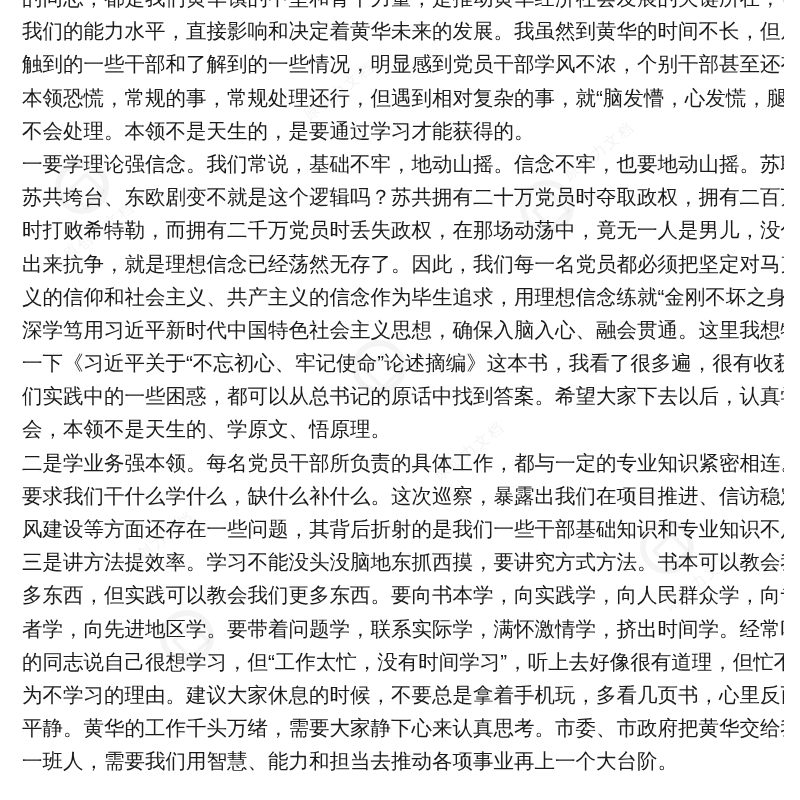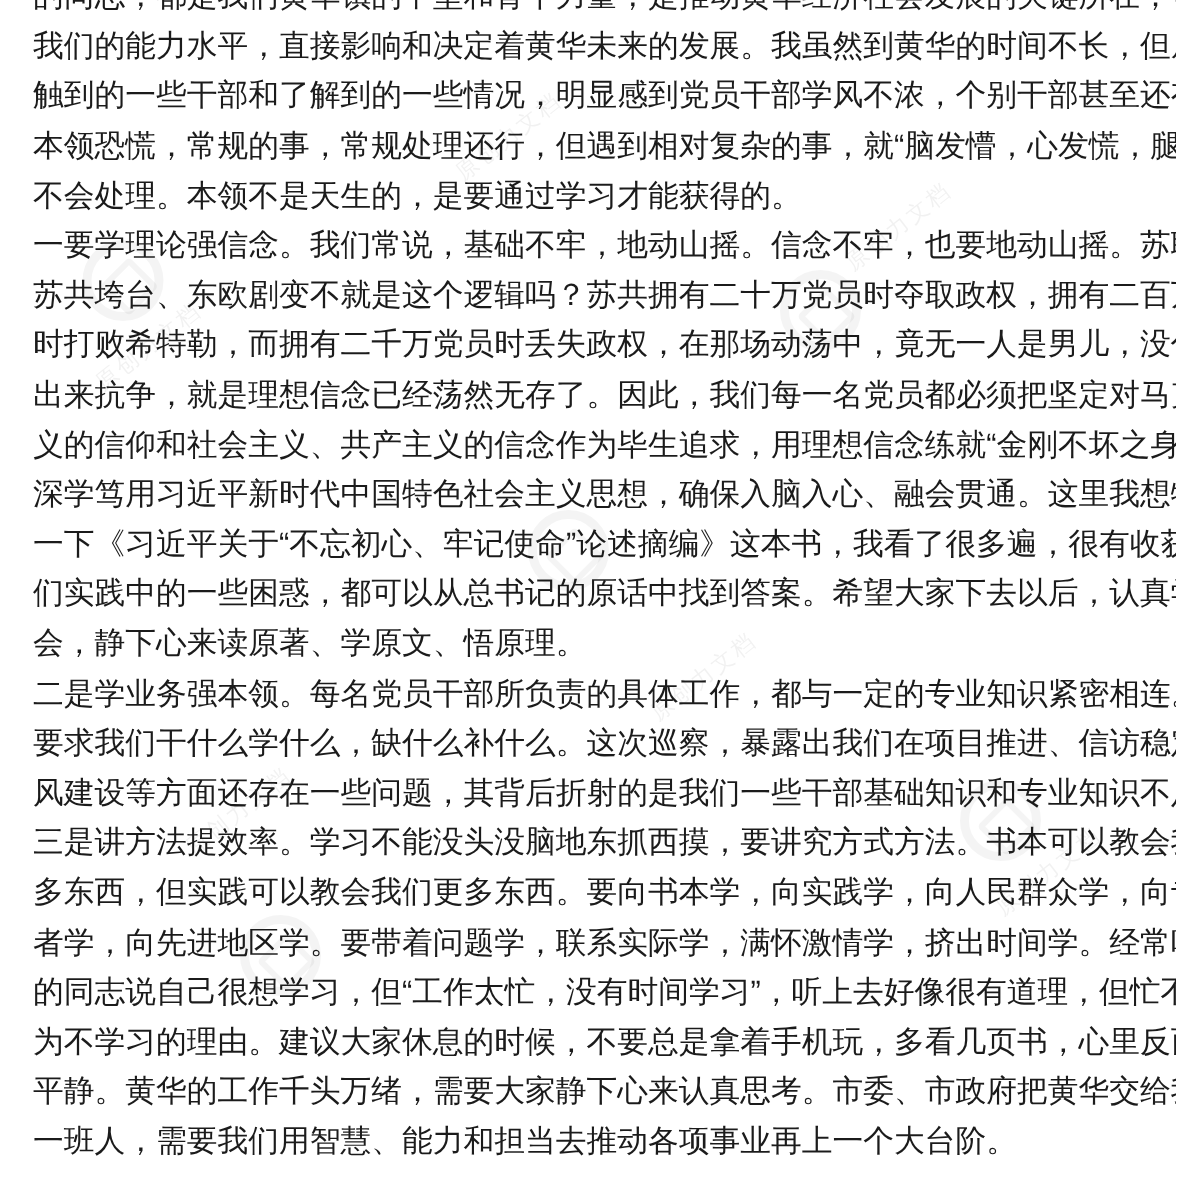--- a/index.html
+++ b/index.html
@@ -619,21 +619,21 @@
           <span>去</span>
           <span>以</span>
           <span>后</span>
           <span>，</span>
           <span>认</span>
           <span>真</span>
           <span>学</span>
         </div>
       </div>
       <div class="line nj">
-        <span class="nojust">会，静下心来读原著、学原文、悟原理。</span>
+        <span class="nojust">会，本领不是天生的、学原文、悟原理。</span>
       </div>
       <div class="line">
         <div class="j">
           <span>二</span>
           <span>是</span>
           <span>学</span>
           <span>业</span>
           <span>务</span>
           <span>强</span>
           <span>本</span>

